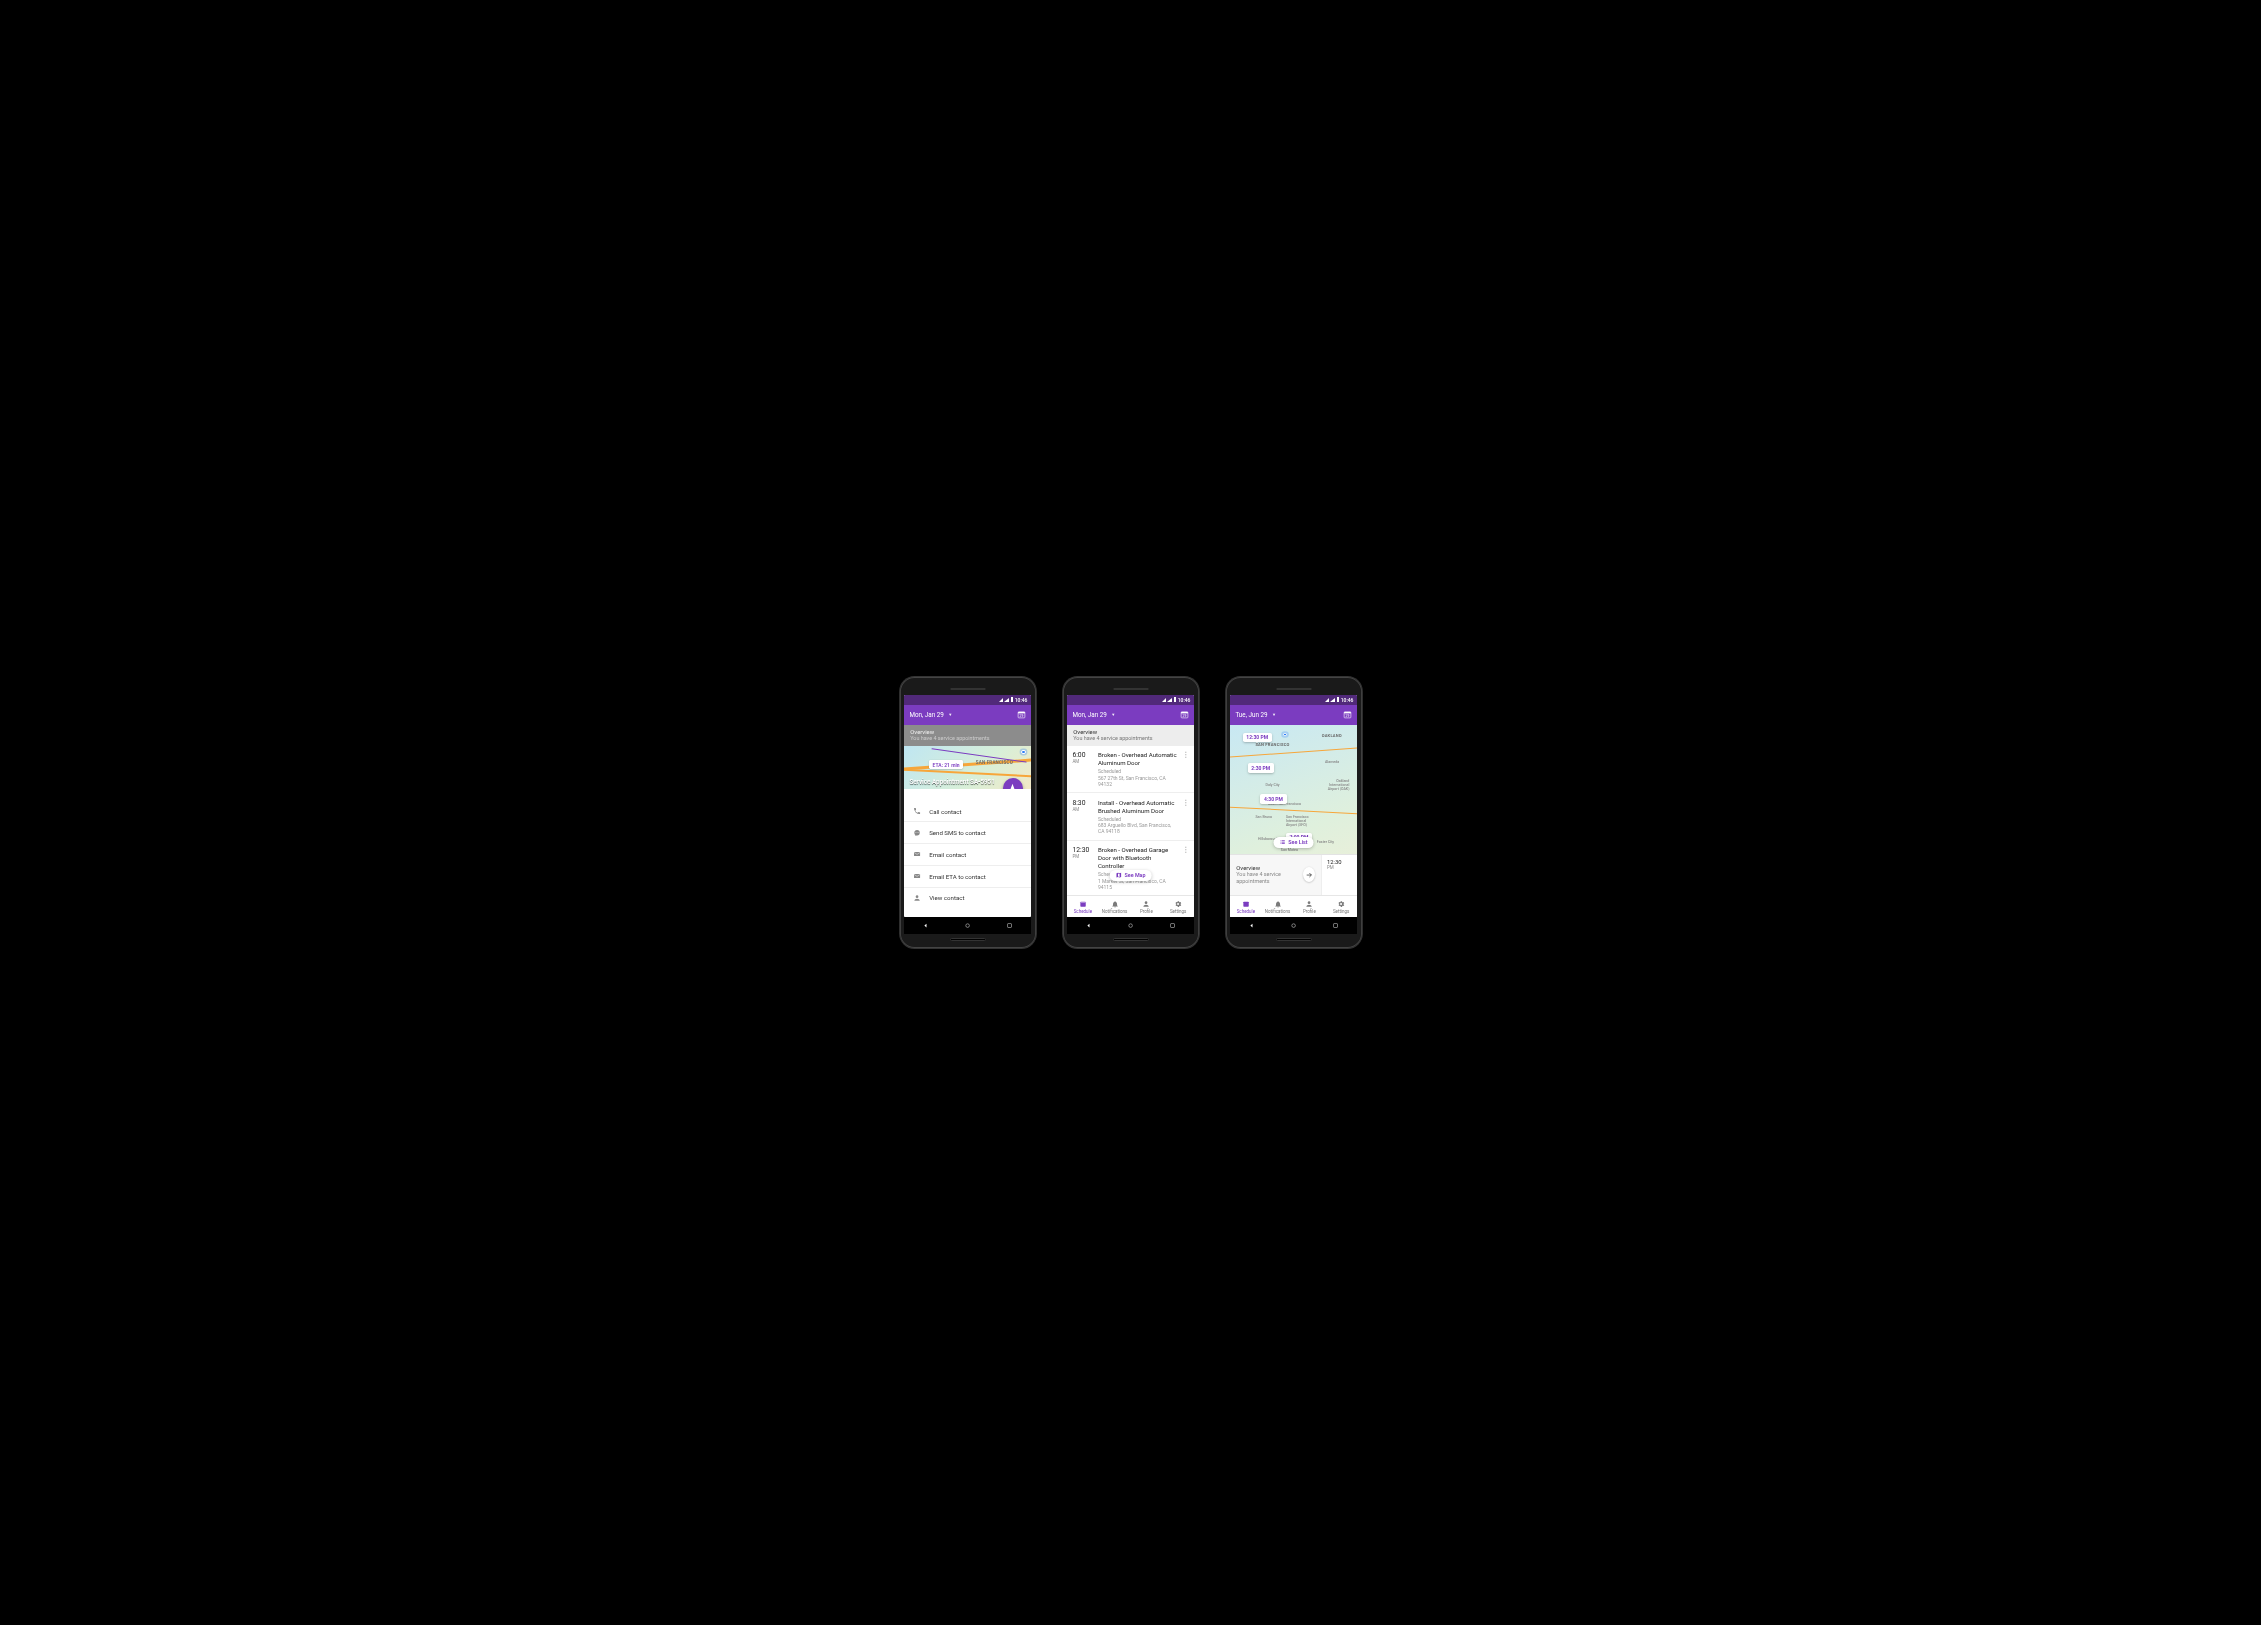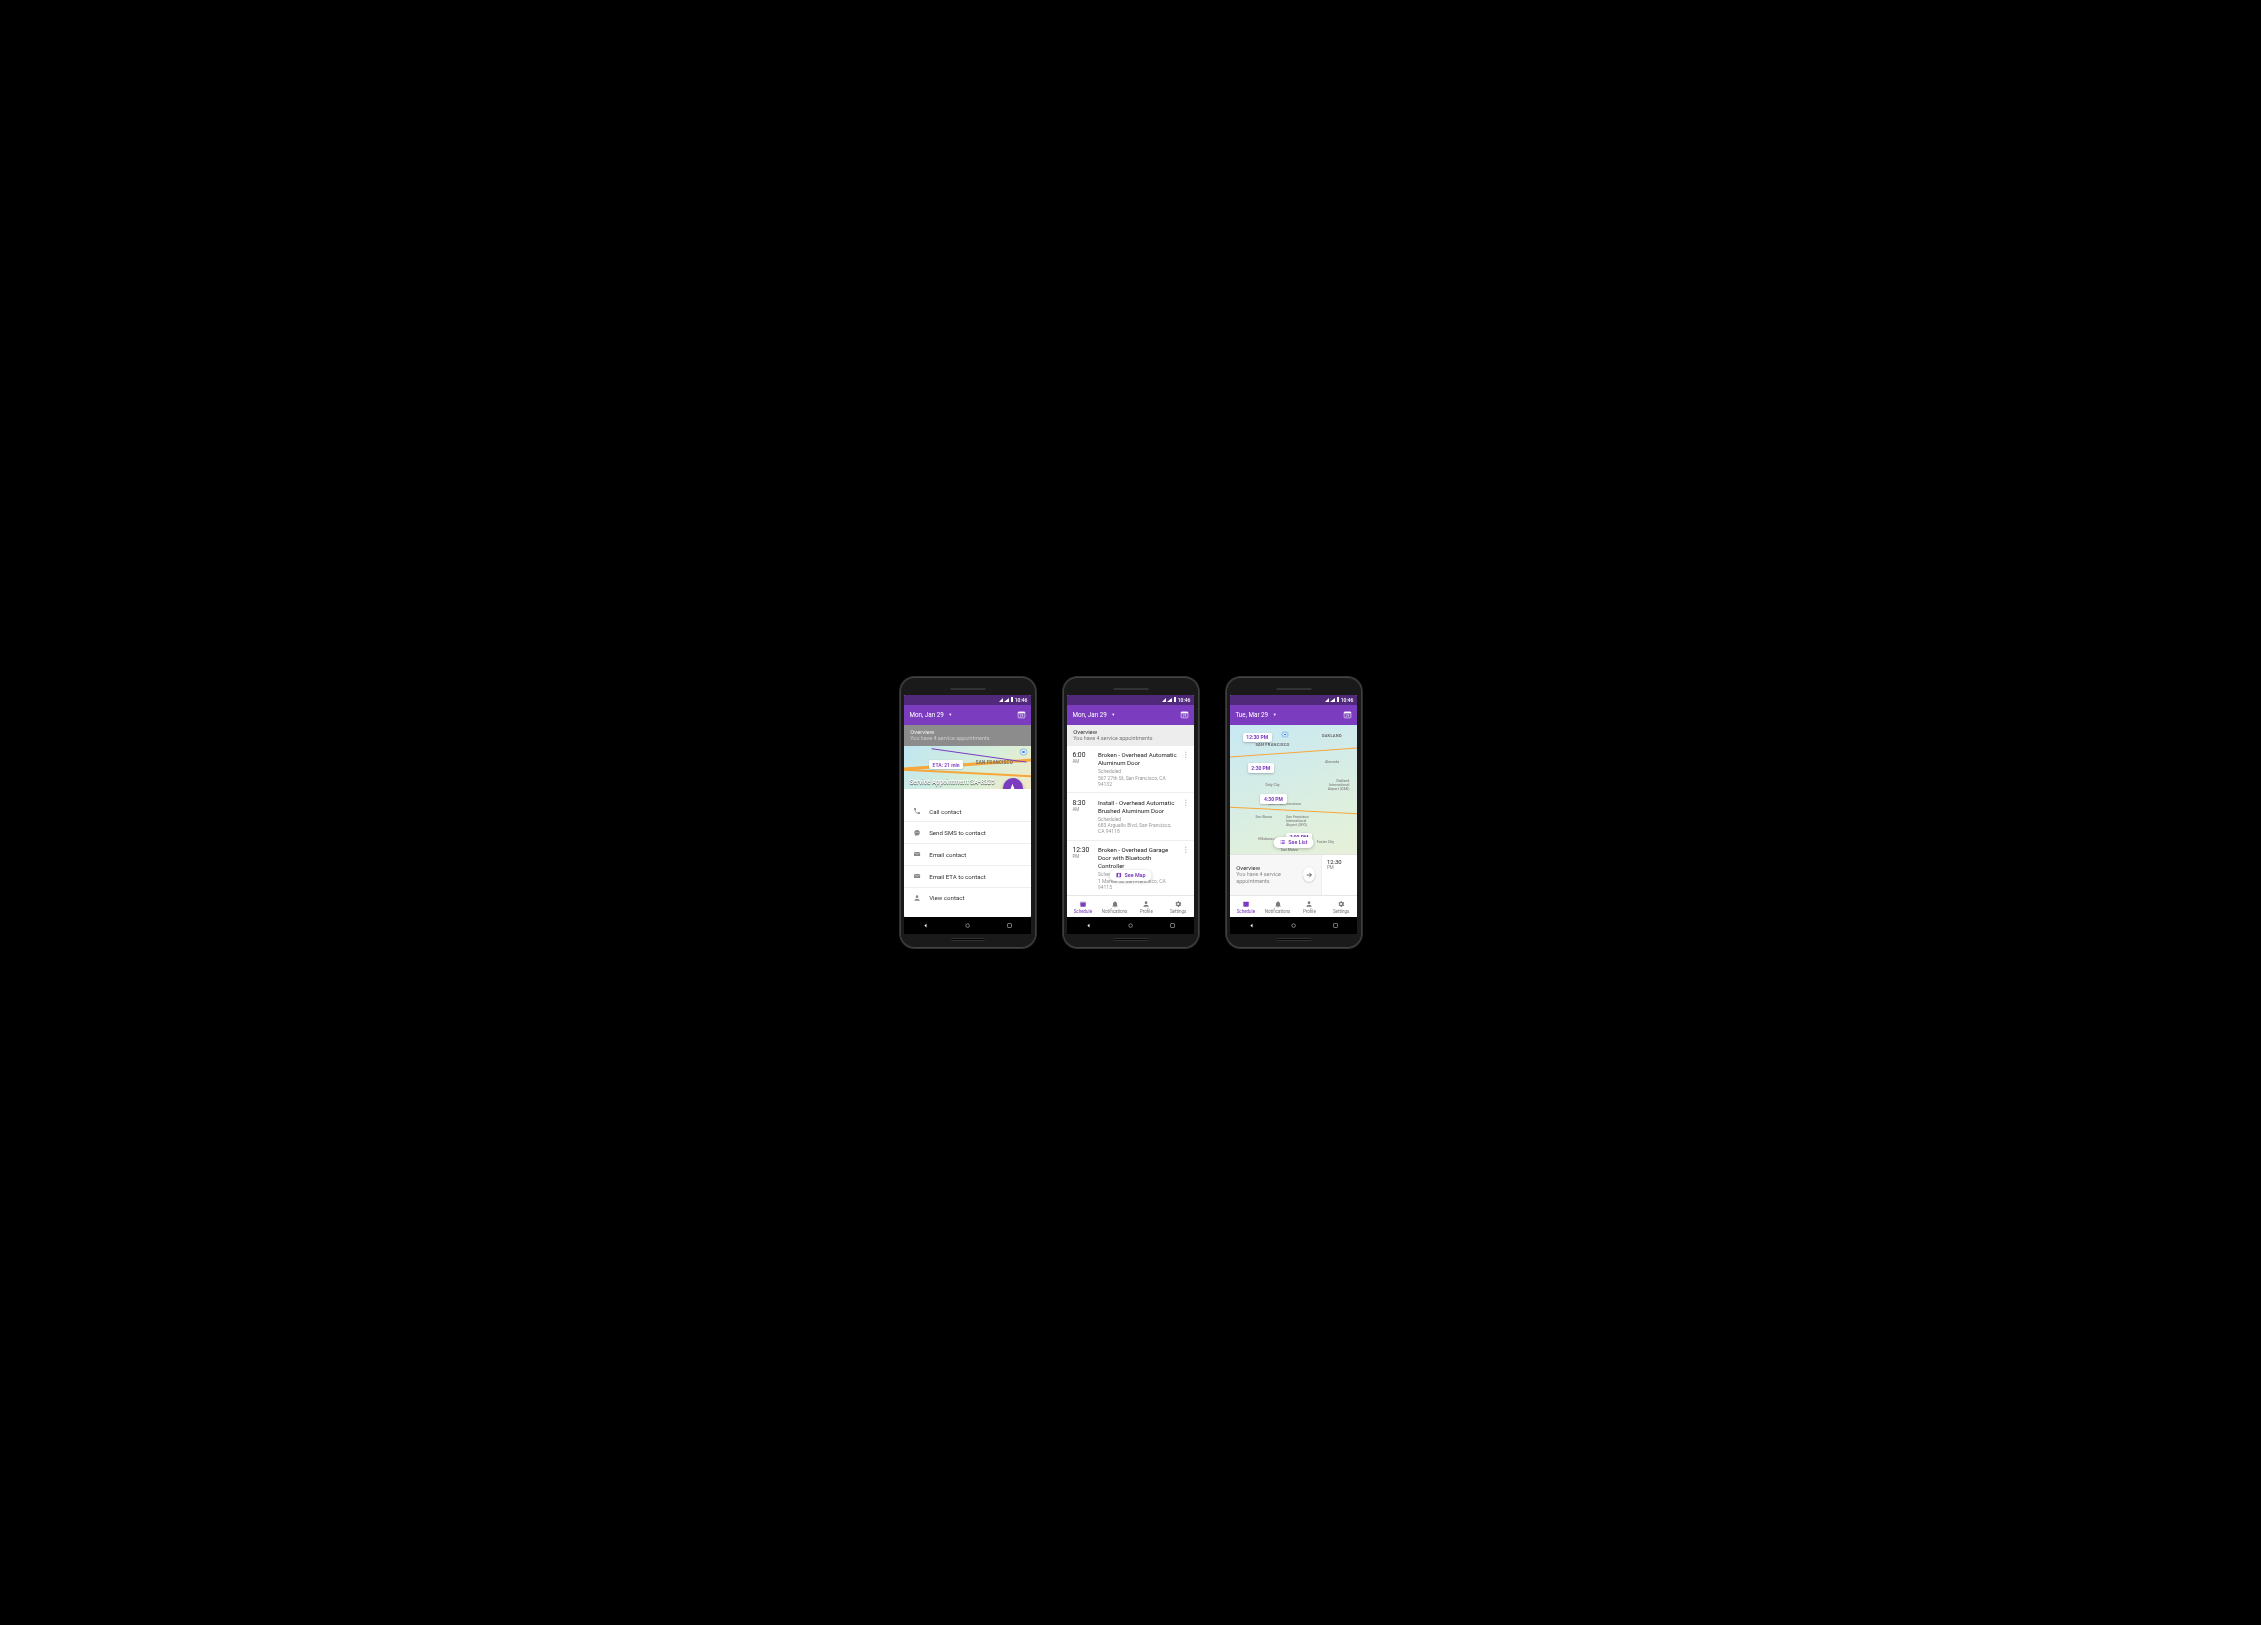--- a/index.html
+++ b/index.html
@@ -260,21 +260,21 @@
       <div class="sub">You have 4 service appointments</div>
     </div>
 
     <div class="map-hero">
       <div class="road1"></div>
         <div class="road2"></div>
         <div class="route"></div>
       <div class="dot"></div>
       <div class="eta-chip">ETA: 21 min</div>
       <div class="city-label">SAN FRANCISCO</div>
-      <div class="hero-caption">Service Appointment SA-8325</div>
+      <div class="hero-caption">Service Appointment SA-5951</div>
       <div class="fab">
         <svg viewBox="0 0 24 24">
             <path d="M12 2 L19 21 L12 17 L5 21 Z"></path>
           </svg>
       </div>
     </div>
 
     <div class="action-list">
       <div class="row">
         <span class="icon-slot">
@@ -469,21 +469,21 @@
   <div class="screen" style="position:relative">
 
     <div class="statusbar">
       <span class="tri"></span>
       <span class="sig"></span>
       <span class="batt"></span>
       <span>10:46</span>
     </div>
 
     <div class="appbar">
-      <span class="date">Tue, Mar 29</span>
+      <span class="date">Tue, Jun 29</span>
       <span class="dropdown-arrow">▼</span>
       <span class="spacer"></span>
       <span class="cal-icon">
         <svg viewBox="0 0 24 24">
             <rect x="3" y="5" width="18" height="16" rx="2" fill="none" stroke="#fff" stroke-width="1.6"></rect>
             <rect x="3" y="5" width="18" height="4" fill="#fff"></rect>
             <text x="12" y="18" text-anchor="middle" font-size="9" fill="#fff">29</text>
           </svg>
       </span>
     </div>

